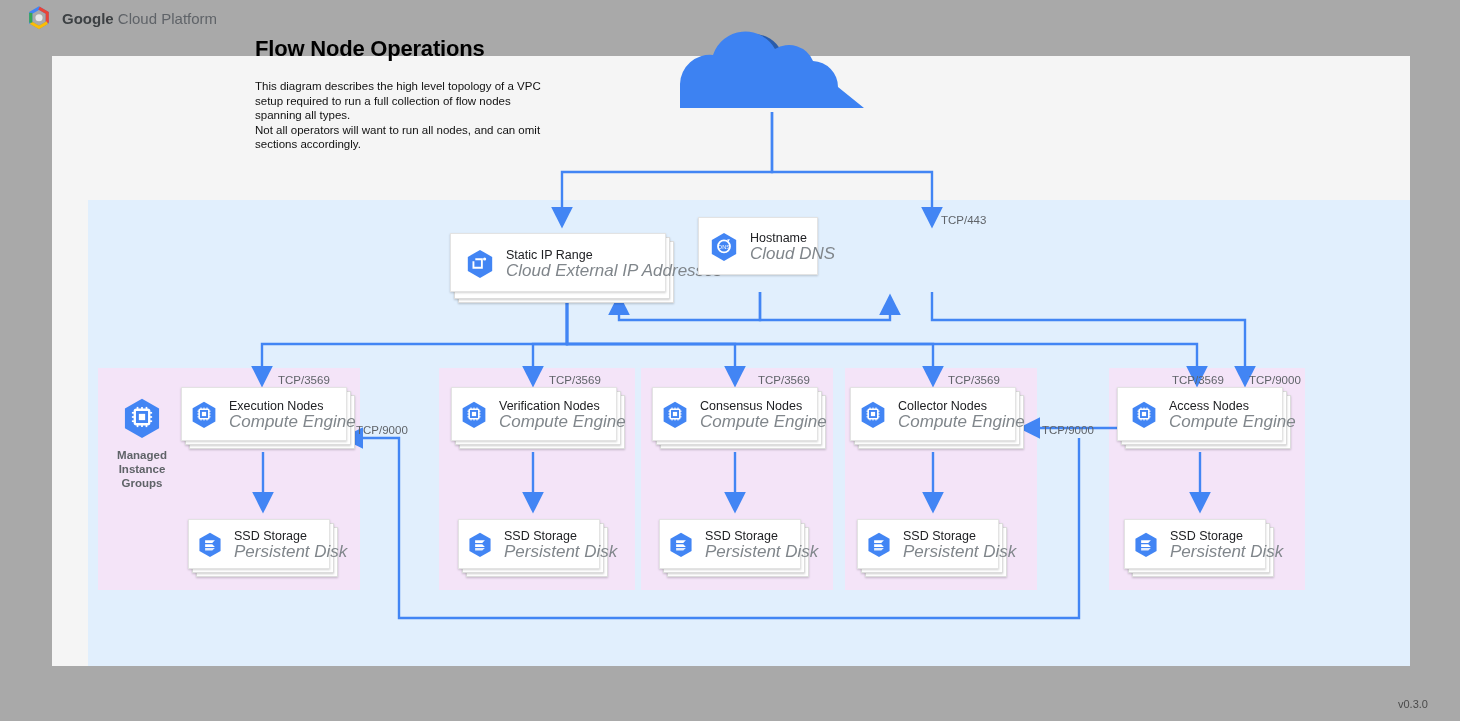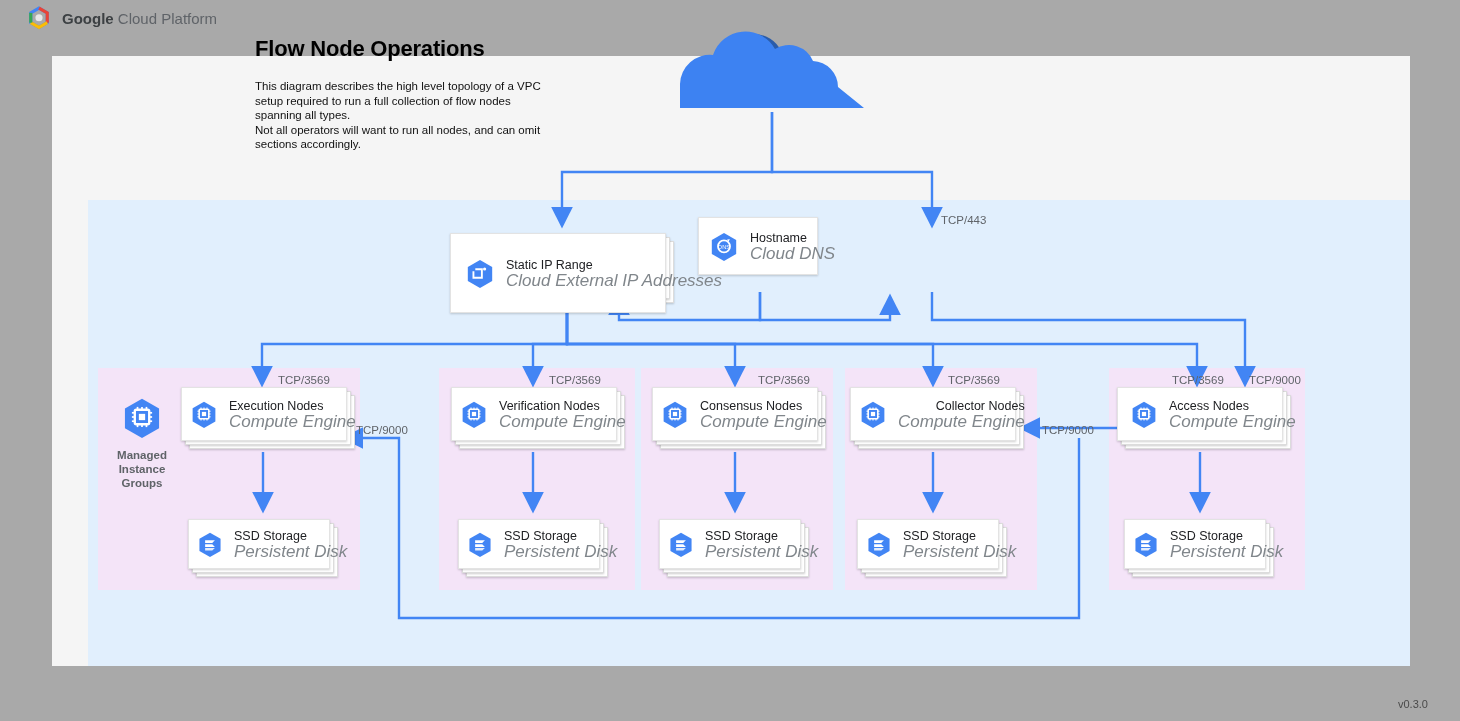--- a/index.html
+++ b/index.html
@@ -129,21 +129,21 @@
   <div class="plabel" style="left:758px;  top:374px;">TCP/3569</div>
   <div class="plabel" style="left:948px;  top:374px;">TCP/3569</div>
   <div class="plabel" style="left:1172px; top:374px;">TCP/3569</div>
   <div class="plabel" style="left:1249px; top:374px;">TCP/9000</div>
   <div class="plabel" style="left:1042px; top:424px;">TCP/9000</div>
   <div class="plabel" style="left:356px;  top:424px;">TCP/9000</div>
 
 
   <div class="sheet" style="left:458px;top:241px;width:216px;height:62px;"></div>
   <div class="sheet" style="left:454px;top:237px;width:216px;height:62px;"></div>
-  <div class="card" style="left:450px;top:233px;width:216px;height:80px;">
+  <div class="card" style="left:450px;top:233px;width:216px;height:59px;">
     <div class="inner">
       <svg class="ico" width="30" height="30" viewBox="0 0 32 32">
         <path d="M16 2 L29 9.5 L29 24.5 L16 32 L3 24.5 L3 9.5 Z" fill="#4285f4"></path>
         <path d="M11 12 h7 v9 h-9 v-7" fill="none" stroke="#fff" stroke-width="2"></path>
         <rect x="19.2" y="10" width="3.4" height="3.4" rx="1.7" fill="#fff"></rect>
       </svg>
       <div class="txt">
         <div class="t1">Static IP Range</div>
         <div class="t2">Cloud External IP Addresses</div>
       </div>
@@ -333,21 +333,21 @@
       </svg>
       <div class="txt">
         <div class="t1">SSD Storage</div>
         <div class="t2">Persistent Disk</div>
       </div>
     </div>
   </div>
 
   <div class="sheet" style="left:858px;top:395px;width:166px;height:54px;"></div>
   <div class="sheet" style="left:854px;top:391px;width:166px;height:54px;"></div>
-  <div class="card" style="left:850px;top:387px;width:166px;height:54px;text-align:right;">
+  <div class="card" style="left:850px;top:387px;width:166px;height:54px;">
     <div class="inner" style="padding-left:8px;">
       <svg class="ico" width="28" height="28" viewBox="0 0 32 32">
         <path d="M16 2 L29 9.5 L29 24.5 L16 32 L3 24.5 L3 9.5 Z" fill="#4285f4"></path>
         <rect x="10.5" y="10.5" width="11" height="11" rx="1.2" fill="none" stroke="#fff" stroke-width="1.8"></rect>
         <rect x="13.6" y="13.6" width="4.8" height="4.8" fill="#fff"></rect>
         <g stroke="#fff" stroke-width="1.2">
           <path d="M12.6 10.5 v-2"></path>
             <path d="M16 10.5 v-2"></path>
             <path d="M19.4 10.5 v-2"></path>
           <path d="M12.6 21.5 v2"></path>

